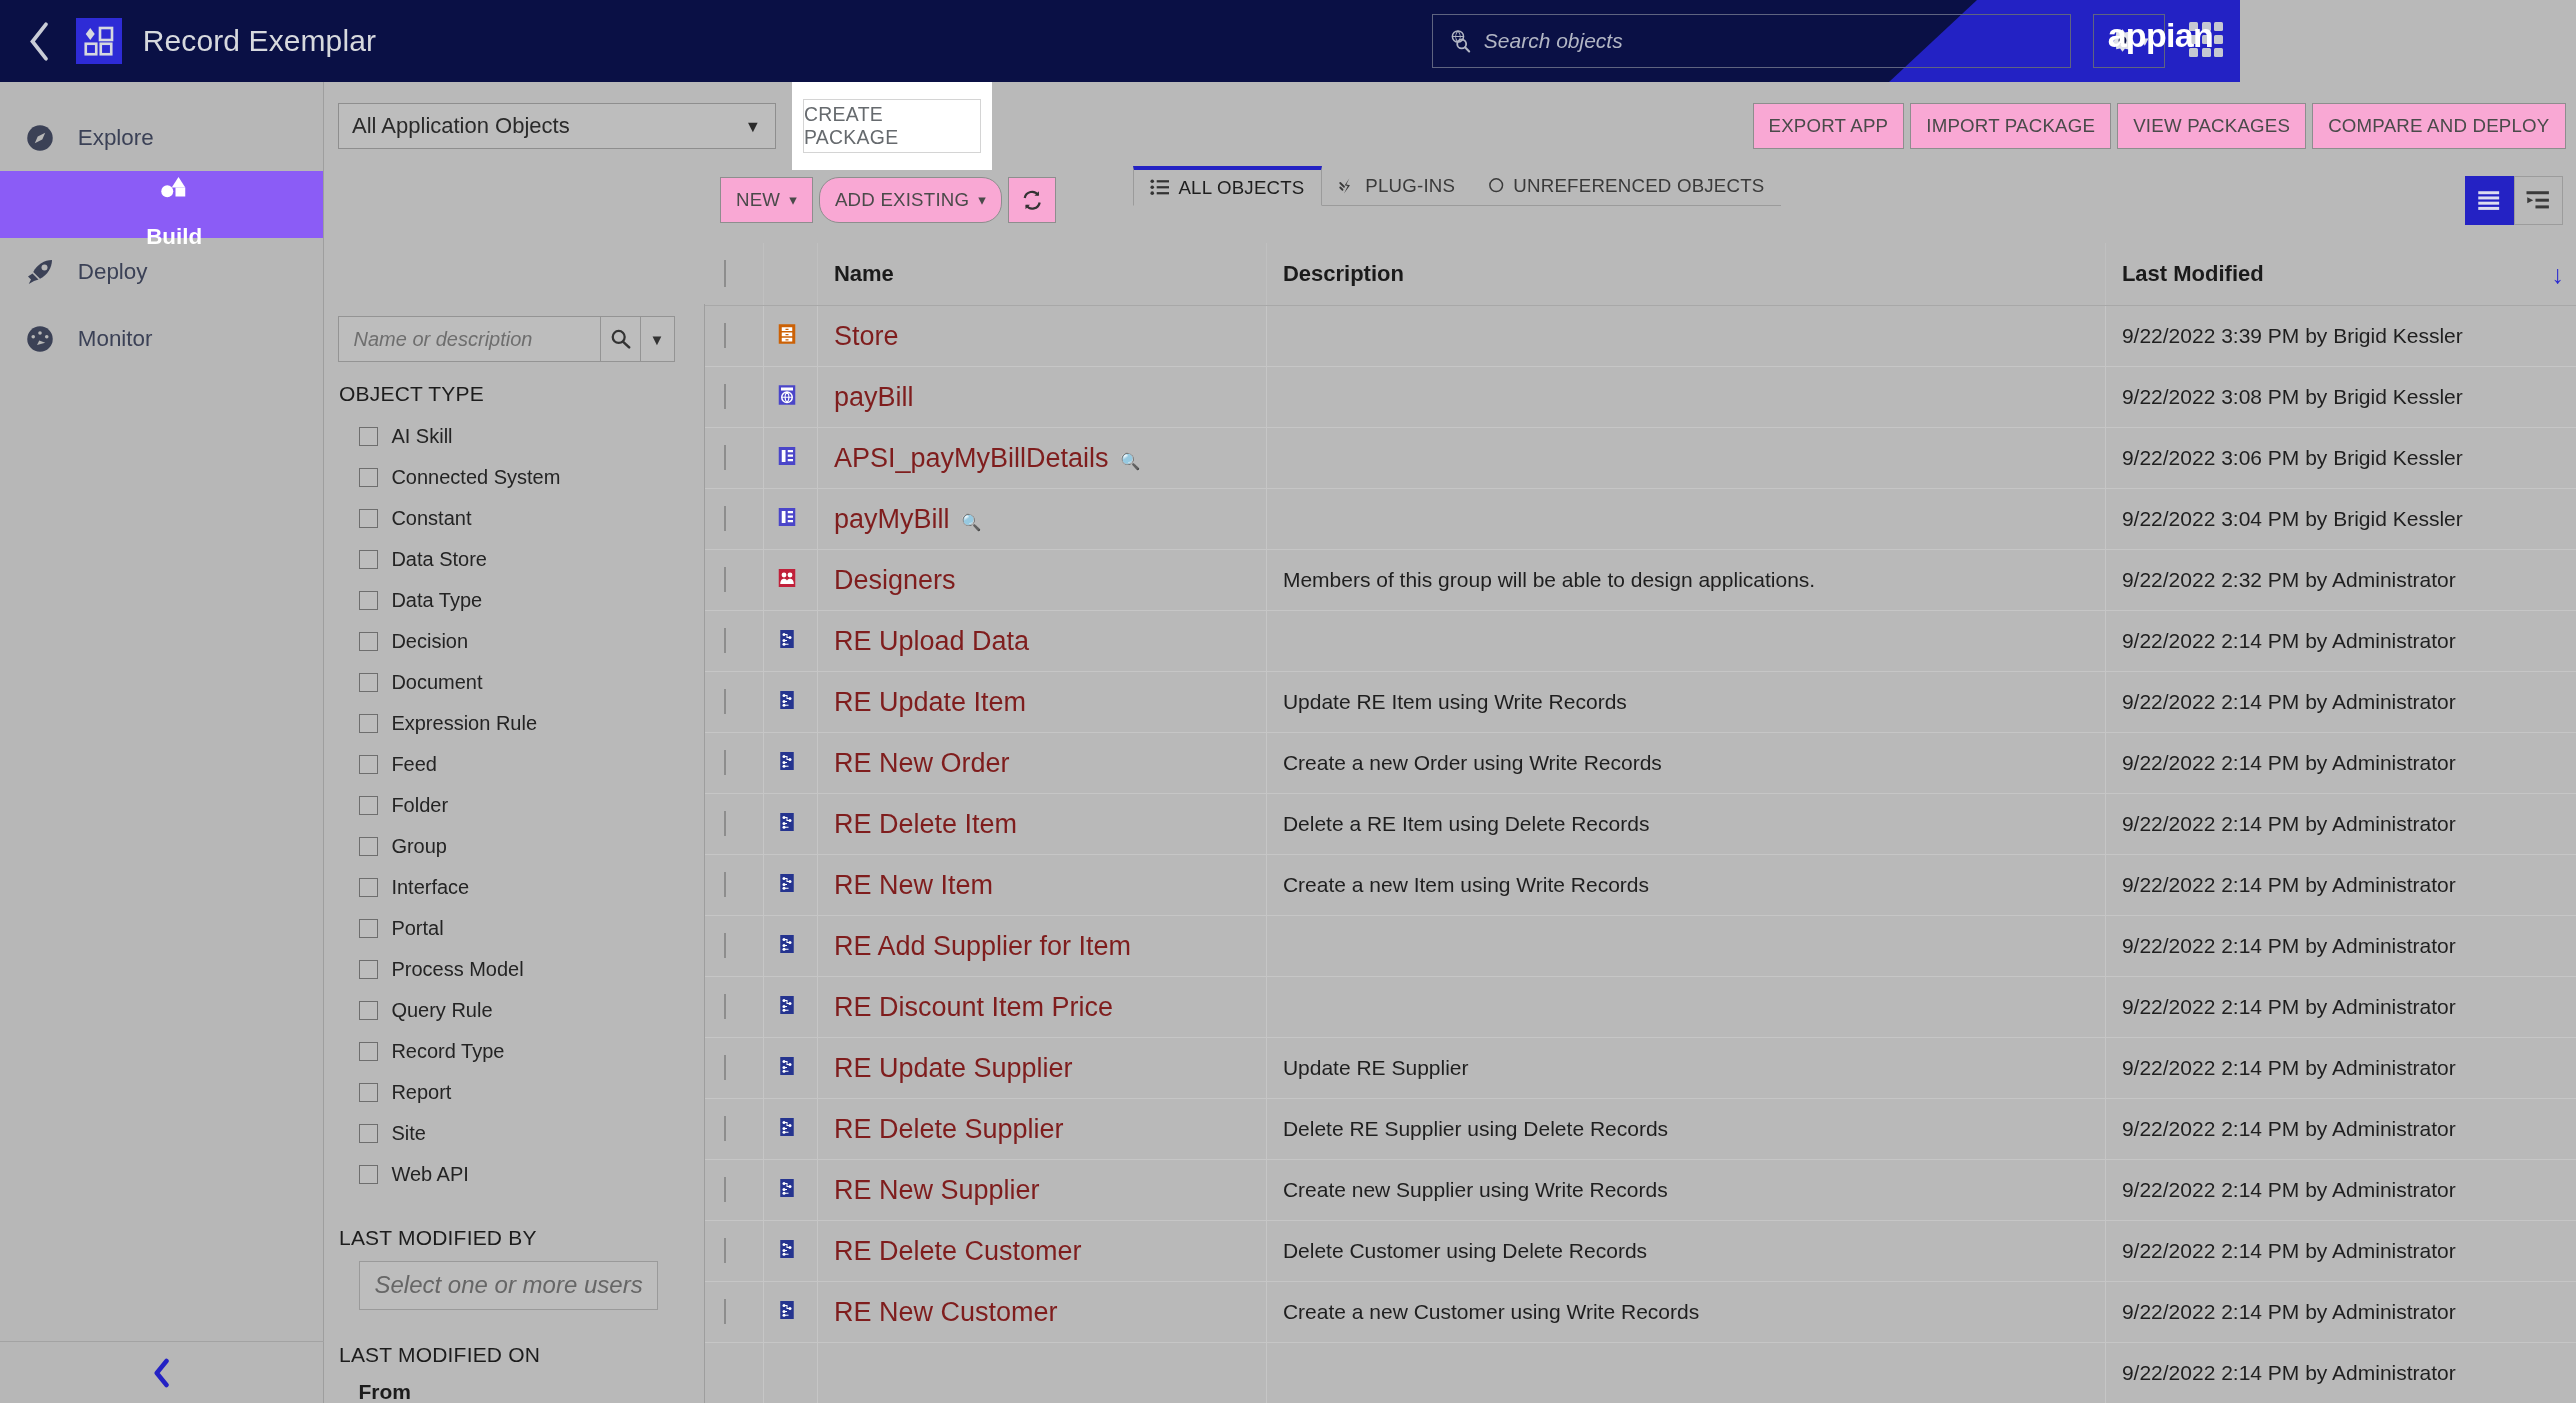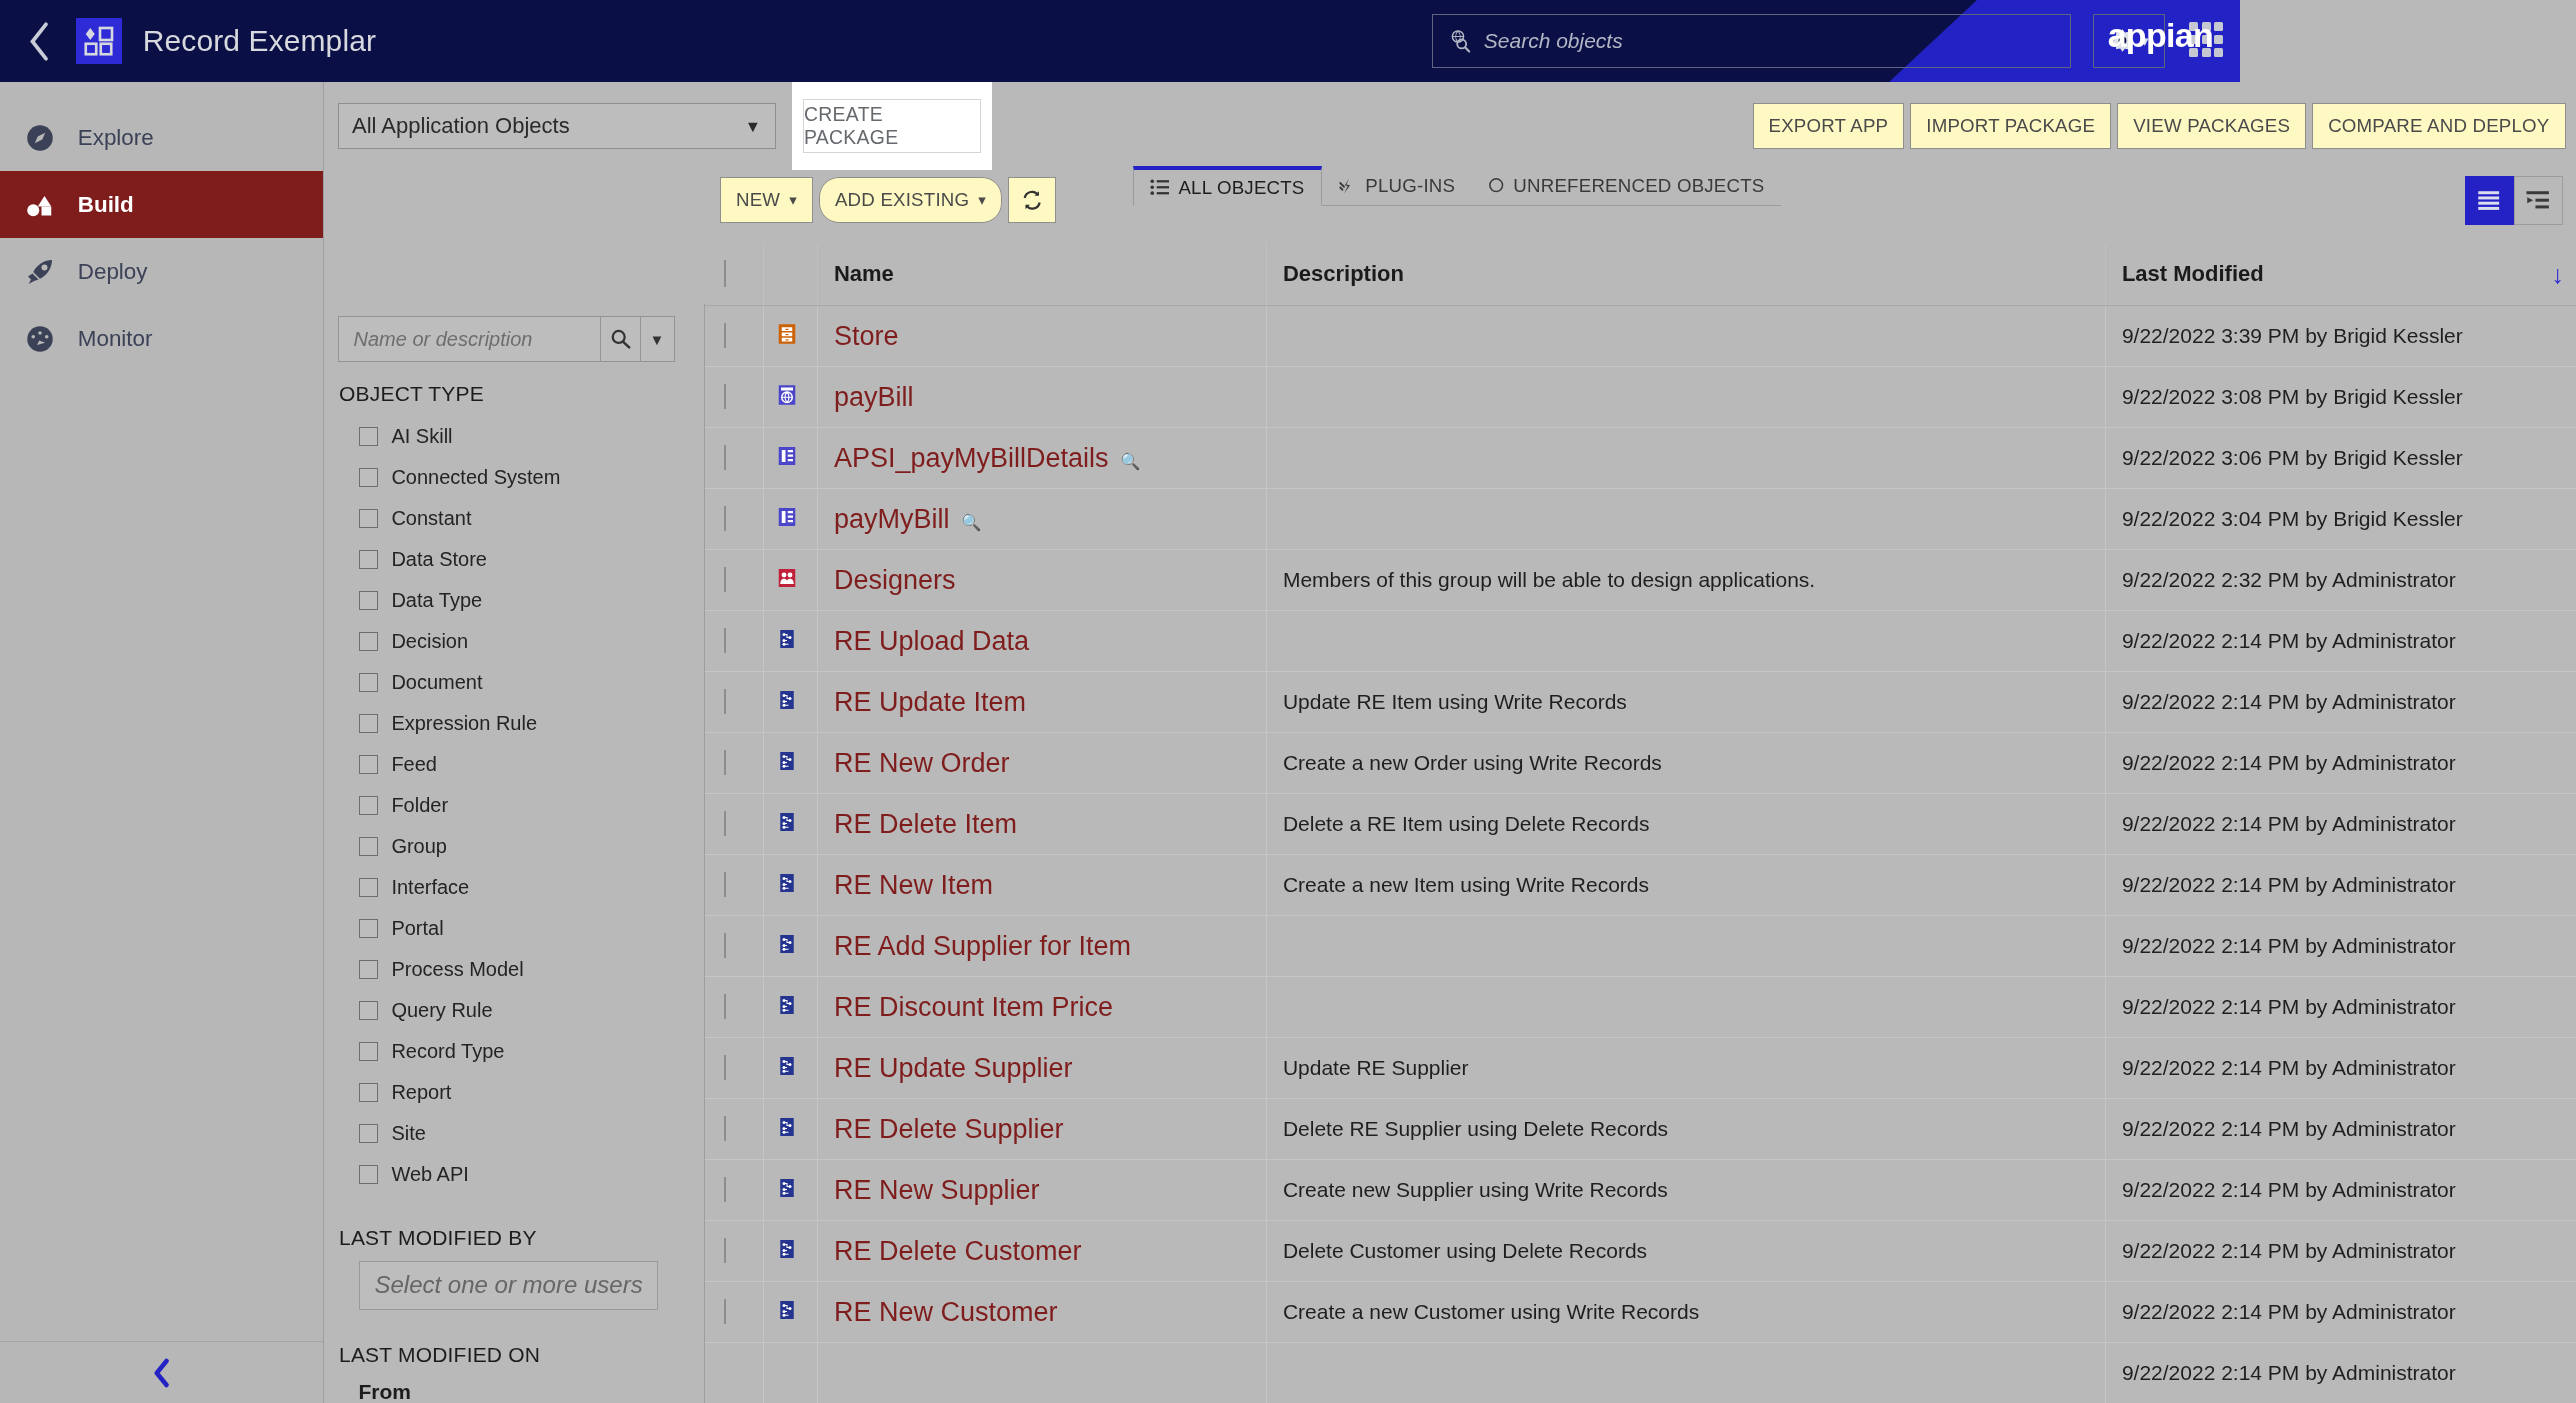--- a/index.html
+++ b/index.html
@@ -62,21 +62,21 @@
 
   
   .leftnav {
     position:absolute; top: 82px; left: 0; width: 324px; height: 1322px;
     background: #b7b7b7; border-right: 0.7px solid #9e9e9e;
   }
   .nav-item {
     height: 67px; display:flex; align-items:center; padding-left: 25.4px; gap: 22.4px;
     color:#3b4156; font-size: 22.4px; cursor:pointer;
   }
-  .nav-item.active { background:#7f1d1d; color:#ffffff; font-weight: 700; }
+  .nav-item.active { background:#8b5cf6; color:#ffffff; font-weight: 700; flex-direction: column; }
   .nav-item .ico { width: 30px; height: 30px; display:flex; align-items:center; justify-content:center; }
   .nav-spacer1 { height: 22.4px; }
   .collapse-bar {
     position:absolute; bottom: 0; left: 0; width: 324px; height: 63px;
     border-top:0.7px solid #a3a3a3; display:flex; align-items:center; justify-content:center; cursor:pointer;
   }
 
   
   .main { position:absolute; top:82px; left:324px; width: 2252px; height: 1322px; }
 
@@ -90,21 +90,21 @@
     position:absolute; left: 468px; top: 0px; width: 200px; height: 88px;
     background:#ffffff; display:flex; align-items:center; justify-content:center;
   }
   .create-pkg-btn {
     width: 178px; height: 54px; border:0.7px solid #d4d4d4; background:#fff;
     display:flex; align-items:center; justify-content:center;
     font-size: 19.4px; color:#666a6e; letter-spacing:0.3px; cursor:pointer;
   }
   .right-btns { position:absolute; right: 10.5px; top: 21px; display:flex; gap: 6px; }
   .tb-btn {
-    height: 46px; border:0.7px solid #8e8e8e; background:#fef9c3; padding: 0 15px;
+    height: 46px; border:0.7px solid #8e8e8e; background:#f9a8d4; padding: 0 15px;
     display:flex; align-items:center; font-size: 18.7px; color:#4a4a4a; letter-spacing:0.2px; cursor:pointer;
   }
 
   
   .tabs { position:relative; height: 42px; padding-left: 13.5px; display:flex; align-items:flex-end;justify-content:center; }
   .tab {
     height: 40px; display:flex; align-items:center; gap: 9px; padding: 0 16.4px;
     font-size: 18.7px; color:#3a3a3a; letter-spacing:0.2px; cursor:pointer;
     border-bottom: 0.7px solid #9b9b9b;
   }

